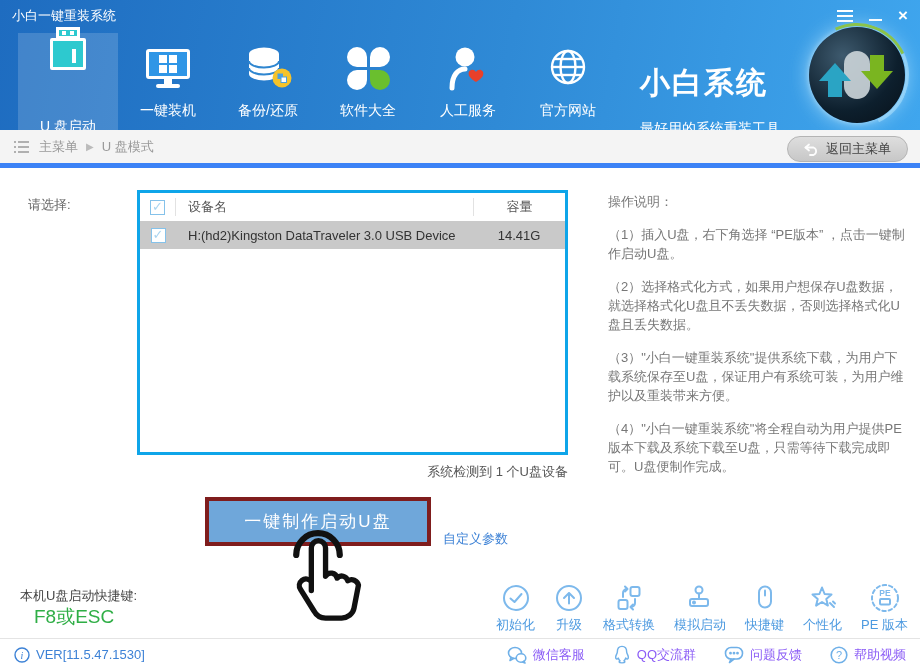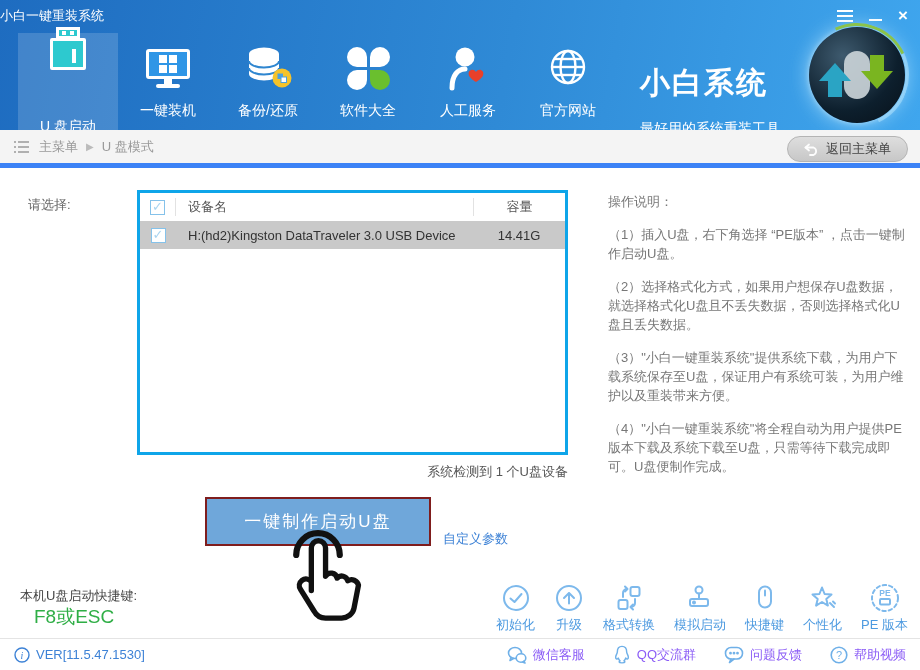--- a/index.html
+++ b/index.html
@@ -2,21 +2,21 @@
 <html><head>
 <meta charset="utf-8">
 <style>
   * { margin:0; padding:0; box-sizing:border-box; }
   body { font-family:"Liberation Sans", sans-serif; background:#666; }
   #app { width:920px; height:670px; position:relative; background:#fff; overflow:hidden; margin:0 auto; }
 
   
   .header { position:absolute; top:0; left:0; width:920px; height:130px;
             background:linear-gradient(100deg,#1e6cc0 0%,#2f8ad6 55%,#3fa6ee 100%); }
-  .titlebar { height:32px; display:flex; align-items:center; color:#fff; font-size:13px; }
+  .titlebar { height:32px; display:flex; align-items:center; padding-left:12px; color:#fff; font-size:13px; }
   .win-controls { position:absolute; top:9px; right:12px; display:flex; gap:16px; align-items:center; }
   .wc { cursor:pointer; color:#fff; display:flex; flex-direction:column; justify-content:center; }
   .menu-bars { gap:3px; }
   .menu-bars i { display:block; width:16px; height:2px; background:#fff; }
   .min-bar i { display:block; width:13px; height:2px; background:#fff; margin-top:8px; }
   .close-x { font-size:17px; font-weight:bold; line-height:14px; }
 
   .nav { position:absolute; top:33px; left:18px; display:flex; height:97px; }
   .nav-item { width:100px; display:flex; flex-direction:column; align-items:center; justify-content:center;
               gap:9px; color:#fff; font-size:14px; cursor:pointer; }
@@ -89,21 +89,21 @@
   .t-head .cell-check { border-right:1px solid #e2e2e2; height:18px; align-items:center; }
   .cell-name { flex:1; padding-left:12px; }
   .cell-cap { width:92px; text-align:center; }
   .t-head .cell-cap { border-left:1px solid #e2e2e2; height:18px; line-height:18px; }
   .checkbox { width:15px; height:15px; border:1px solid #85c2ea; background:#fff; position:relative; cursor:pointer; }
   .checkbox:after { content:"✓"; position:absolute; left:1px; top:-2px; font-size:13px; color:#a9d4f0; }
 
   .detect-status { position:absolute; left:137px; top:463px; width:431px; text-align:right;
                    color:#555; font-size:13px; }
   .make-btn { position:absolute; left:205px; top:497px; width:226px; height:49px; background:#6fa7da;
-              border:2px solid #7f1d1d; color:#fff; font-size:17px; letter-spacing:2px;
+              border:4px solid #7f1d1d; color:#fff; font-size:17px; letter-spacing:2px;
               display:flex; align-items:center; justify-content:center; cursor:pointer; }
   .custom-link { position:absolute; left:443px; top:530px; color:#3d82d6; font-size:13px; cursor:pointer; }
   .hand-cursor { position:absolute; left:282px; top:521px; z-index:5; }
 
   .instructions { position:absolute; left:608px; top:192px; width:302px; color:#777;
                   font-size:13px; line-height:19px; }
   .instructions .ins-title { margin-bottom:14px; }
   .instructions p { margin-bottom:14px; }
 
   .hotkey-label { position:absolute; left:20px; top:587px; color:#444; font-size:13px; }

